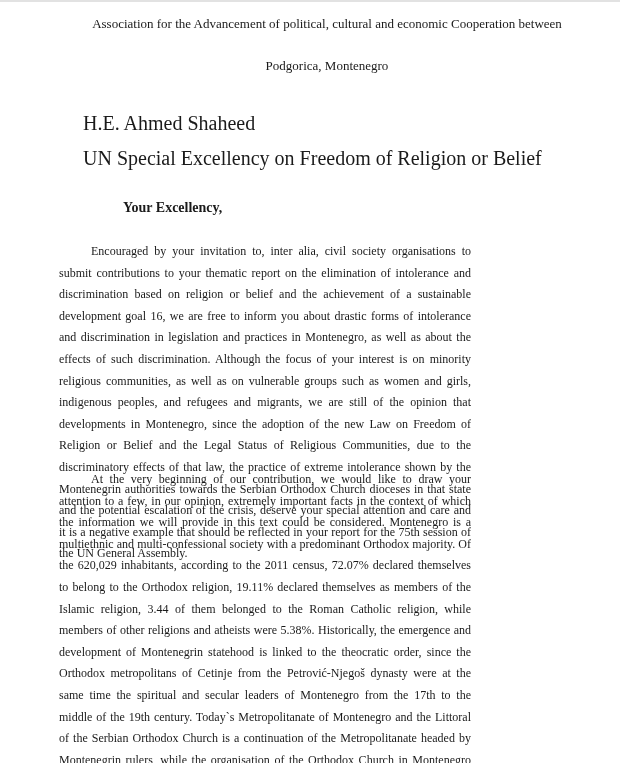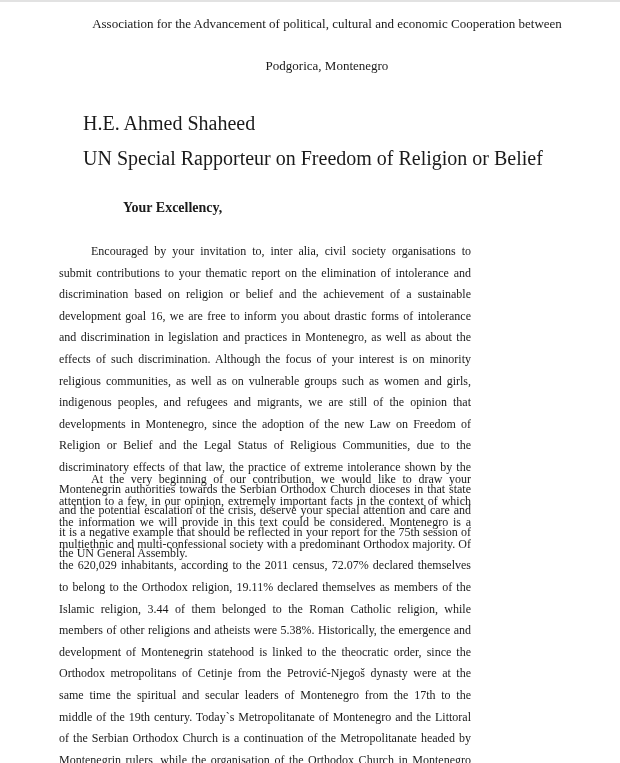--- a/index.html
+++ b/index.html
@@ -32,19 +32,19 @@
 
 <div class="topbar"></div>
 
 <div class="page">
   <div class="header h1">
     <div>Association for the Advancement of political, cultural and economic Cooperation between</div>
   </div>
   <div class="header h3">Podgorica, Montenegro</div>
 
   <div class="left name">H.E. Ahmed Shaheed</div>
-  <div class="left title">UN Special Rapporteur on Freedom of Religion or Belief</div>
+  <div class="left title">UN Special Excellency on Freedom of Religion or Belief</div>
 
   <div class="salut">Your Excellency,</div>
 
   <p class="para p1" style="margin:0">Encouraged by your invitation to, inter alia, civil society organisations to submit contributions to your thematic report on the elimination of intolerance and discrimination based on religion or belief and the achievement of a sustainable development goal 16, we are free to inform you about drastic forms of intolerance and discrimination in legislation and practices in Montenegro, as well as about the effects of such discrimination. Although the focus of your interest is on minority religious communities, as well as on vulnerable groups such as women and girls, indigenous peoples, and refugees and migrants, we are still of the opinion that developments in Montenegro, since the adoption of the new Law on Freedom of Religion or Belief and the Legal Status of Religious Communities, due to the discriminatory effects of that law, the practice of extreme intolerance shown by the Montenegrin authorities towards the Serbian Orthodox Church dioceses in that state and the potential escalation of the crisis, deserve your special attention and care and it is a negative example that should be reflected in your report for the 75th session of the UN General Assembly.</p>
   <p class="para p2" style="margin:0">At the very beginning of our contribution, we would like to draw your attention to a few, in our opinion, extremely important facts in the context of which the information we will provide in this text could be considered. Montenegro is a multiethnic and multi-confessional society with a predominant Orthodox majority. Of the 620,029 inhabitants, according to the 2011 census, 72.07% declared themselves to belong to the Orthodox religion, 19.11% declared themselves as members of the Islamic religion, 3.44 of them belonged to the Roman Catholic religion, while members of other religions and atheists were 5.38%. Historically, the emergence and development of Montenegrin statehood is linked to the theocratic order, since the Orthodox metropolitans of Cetinje from the Petrović-Njegoš dynasty were at the same time the spiritual and secular leaders of Montenegro from the 17th to the middle of the 19th century. Today`s Metropolitanate of Montenegro and the Littoral of the Serbian Orthodox Church is a continuation of the Metropolitanate headed by Montenegrin rulers, while the organisation of the Orthodox Church in Montenegro dates back to the past and exactly in 2019 a significant jubilee -</p>
 </div>
 
 </body></html>

